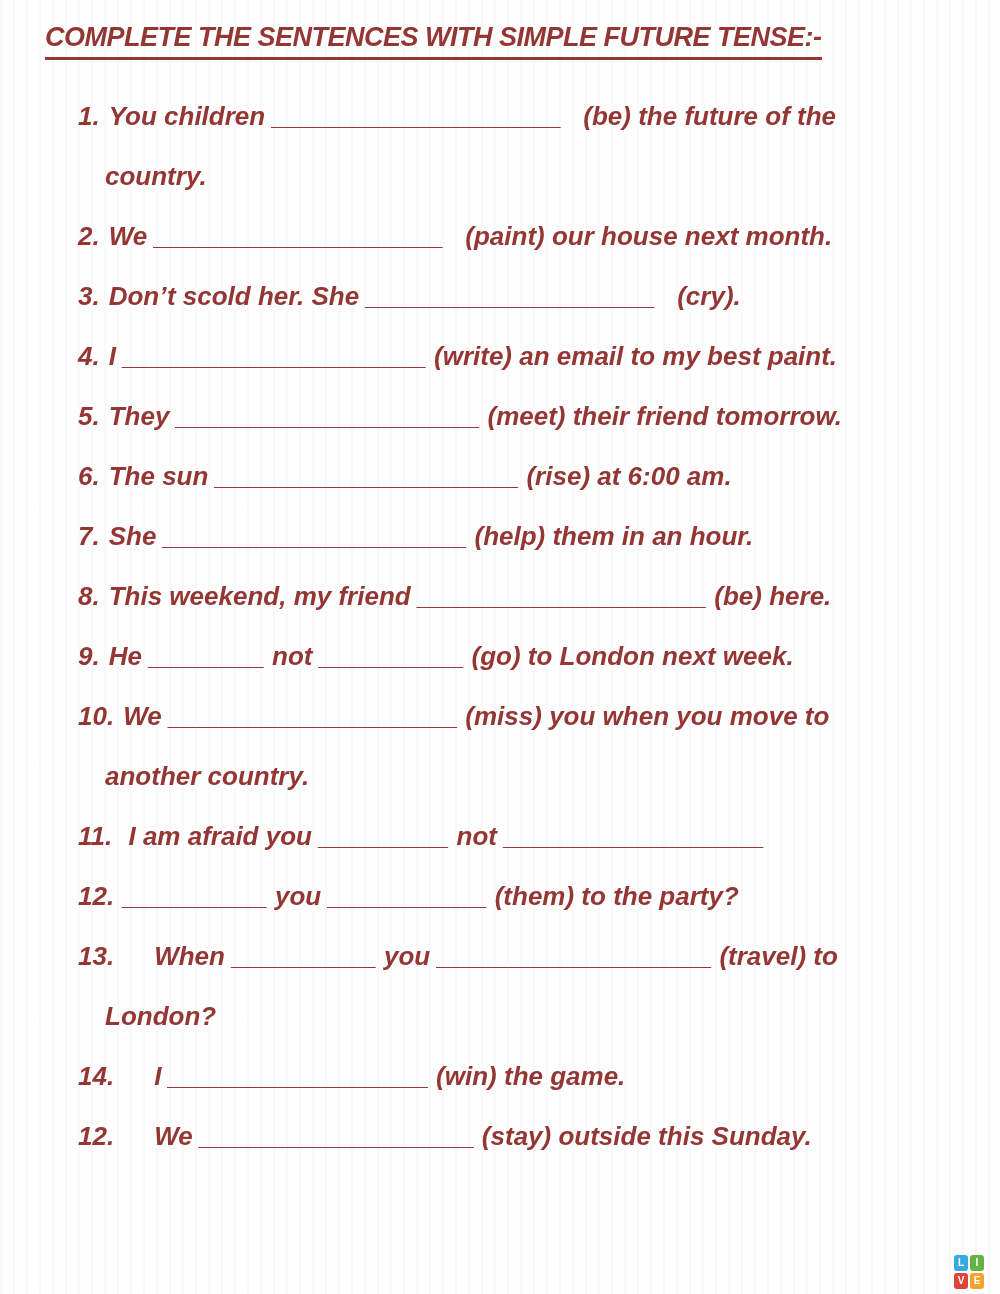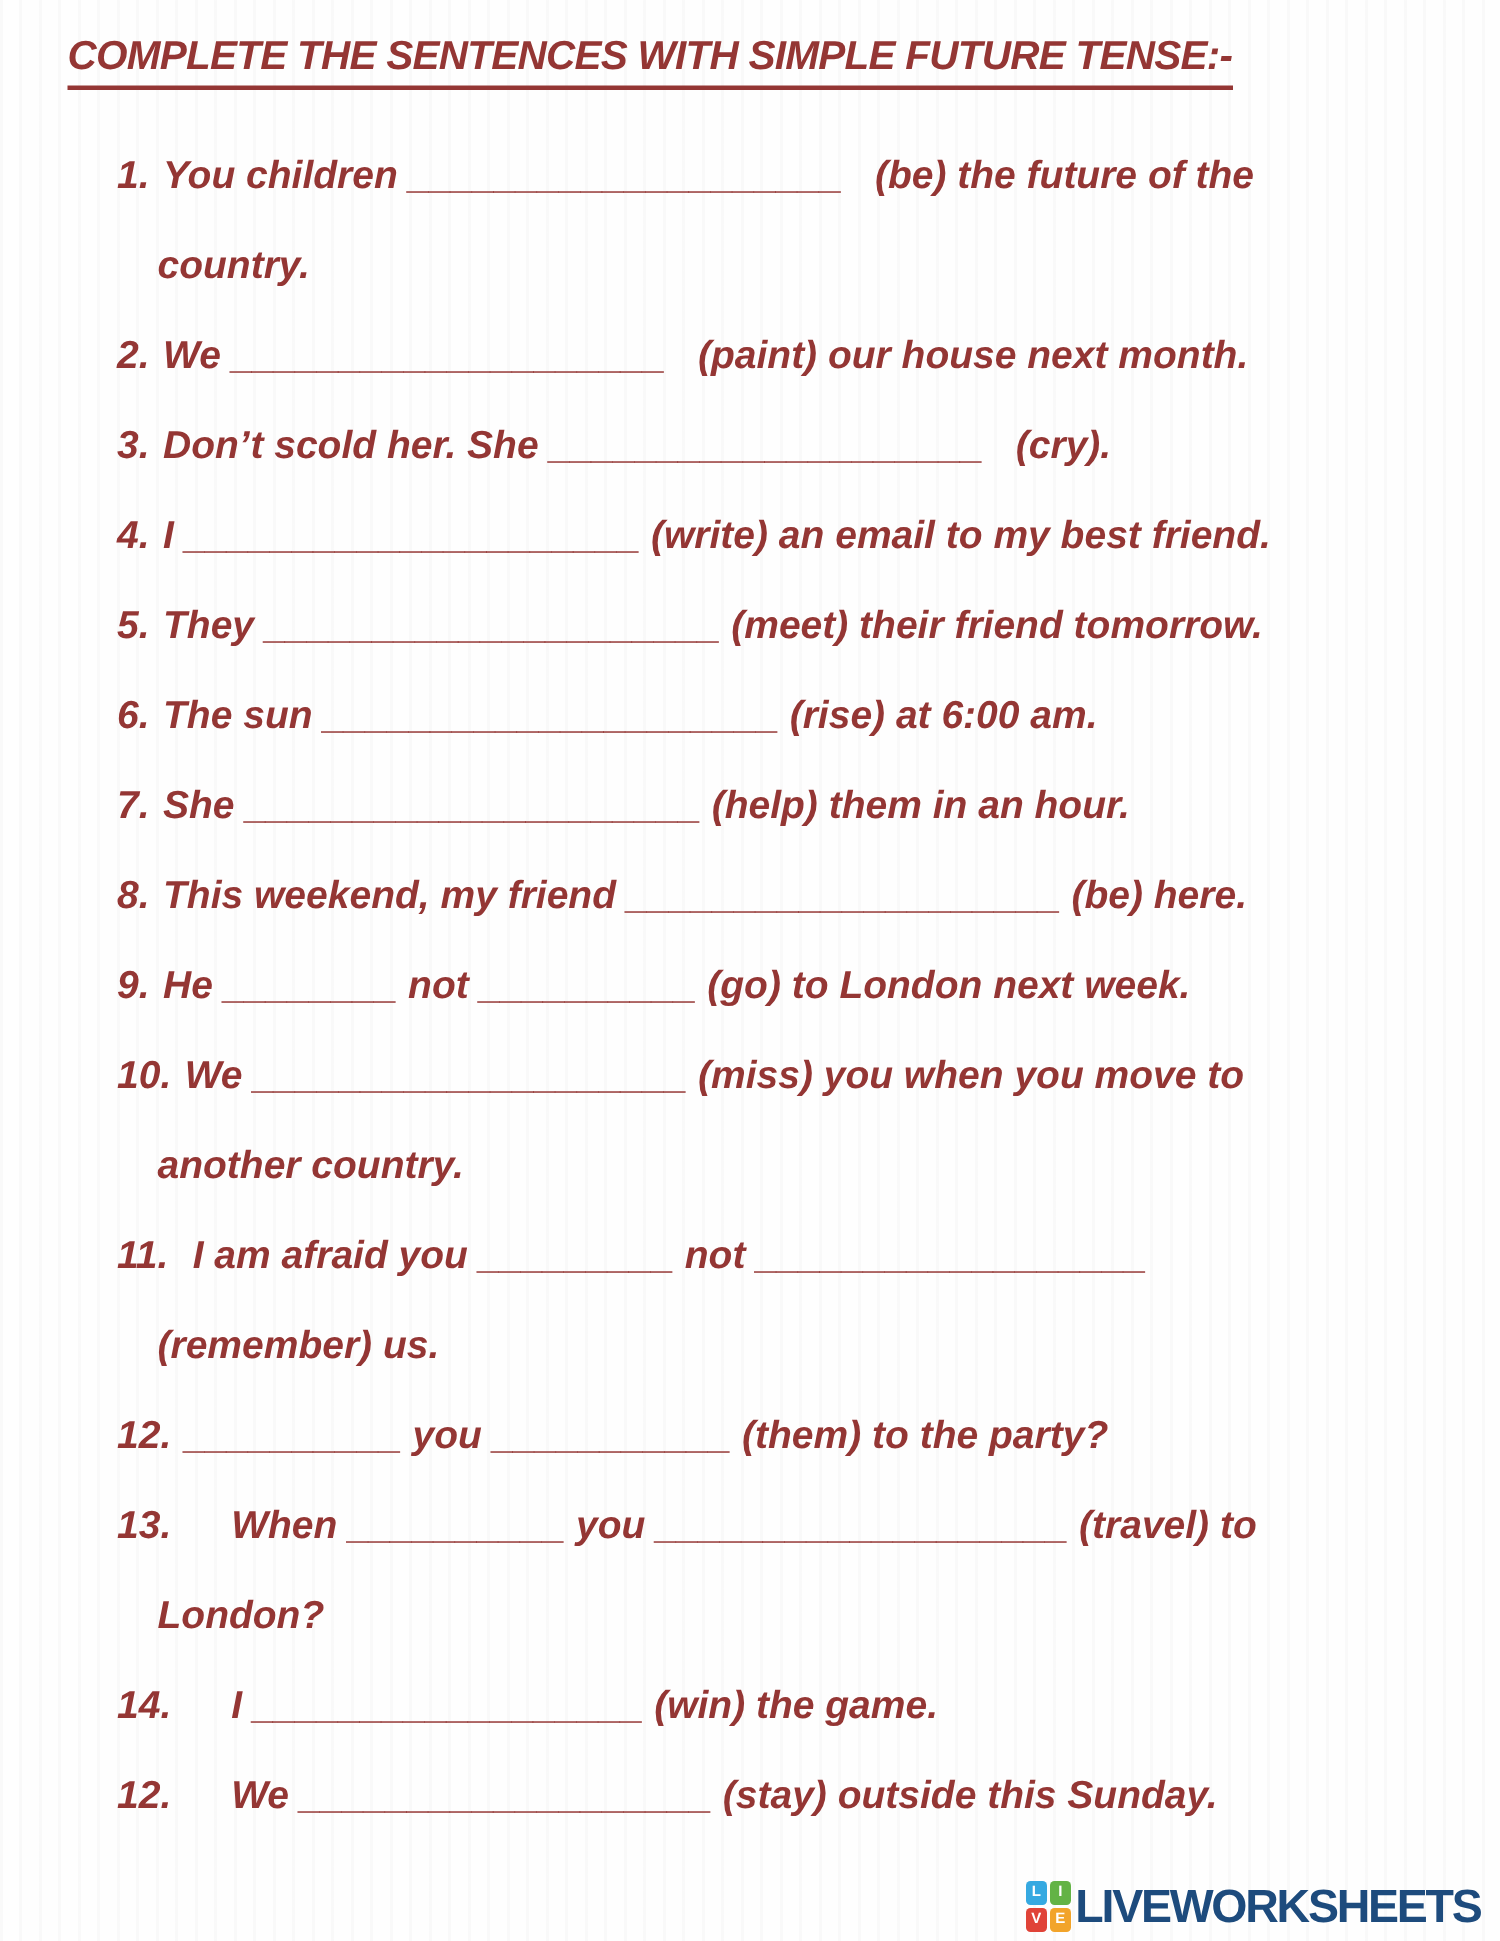--- a/index.html
+++ b/index.html
@@ -89,21 +89,21 @@
 
     <div>
       <div class="row"><span class="num">2.</span><span>We ____________________ &nbsp; (paint) our house next month.</span></div>
     </div>
 
     <div>
       <div class="row"><span class="num">3.</span><span>Don’t scold her. She ____________________ &nbsp; (cry).</span></div>
     </div>
 
     <div>
-      <div class="row"><span class="num">4.</span><span>I _____________________ (write) an email to my best friend.</span></div>
+      <div class="row"><span class="num">4.</span><span>I _____________________ (write) an email to my best paint.</span></div>
     </div>
 
     <div>
       <div class="row"><span class="num">5.</span><span>They _____________________ (meet) their friend tomorrow.</span></div>
     </div>
 
     <div>
       <div class="row"><span class="num">6.</span><span>The sun _____________________ (rise) at 6:00 am.</span></div>
     </div>
 
@@ -119,21 +119,20 @@
       <div class="row"><span class="num">9.</span><span>He ________ not __________ (go) to London next week.</span></div>
     </div>
 
     <div>
       <div class="row"><span class="num">10.</span><span>We ____________________ (miss) you when you move to</span></div>
       <div class="row cont">another country.</div>
     </div>
 
     <div>
       <div class="row"><span class="num">11.</span><span>&nbsp;I am afraid you _________ not __________________</span></div>
-      <div class="row cont">(remember) us.</div>
     </div>
 
     <div>
       <div class="row"><span class="num">12.</span><span>__________ you ___________ (them) to the party?</span></div>
     </div>
 
     <div>
       <div class="row tabbed"><span class="num">13.</span><span>When __________ you ___________________ (travel) to</span></div>
       <div class="row cont">London?</div>
     </div>
@@ -149,14 +148,13 @@
   </div>
 </div>
 
 <a class="footer">
   <span class="tiles">
     <span class="tile" style="background-color: rgb(54, 169, 225);">L</span>
     <span class="tile" style="background-color: rgb(99, 179, 70);">I</span>
     <span class="tile" style="background-color: rgb(224, 67, 56);">V</span>
     <span class="tile" style="background-color: rgb(242, 164, 42);">E</span>
   </span>
-  <span class="brand" style="color: rgb(29, 75, 125);">LIVEWORKSHEETS</span>
 </a>
 
 </body></html>

